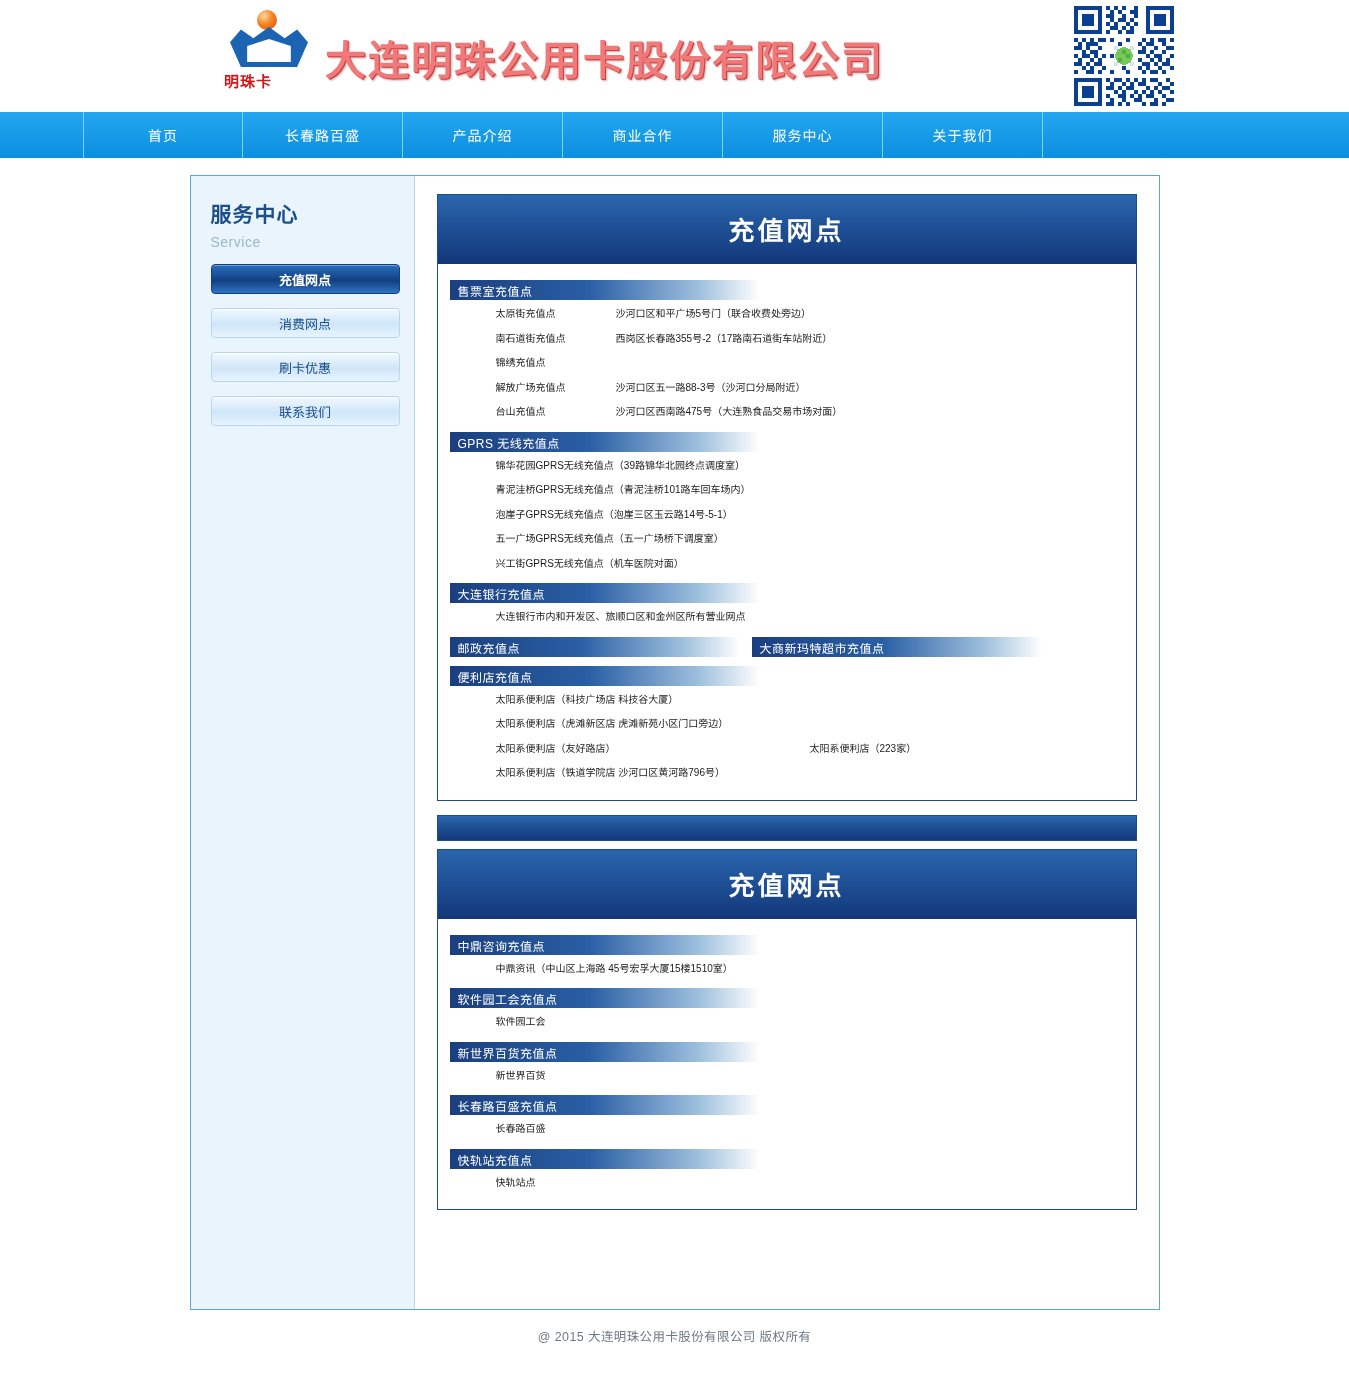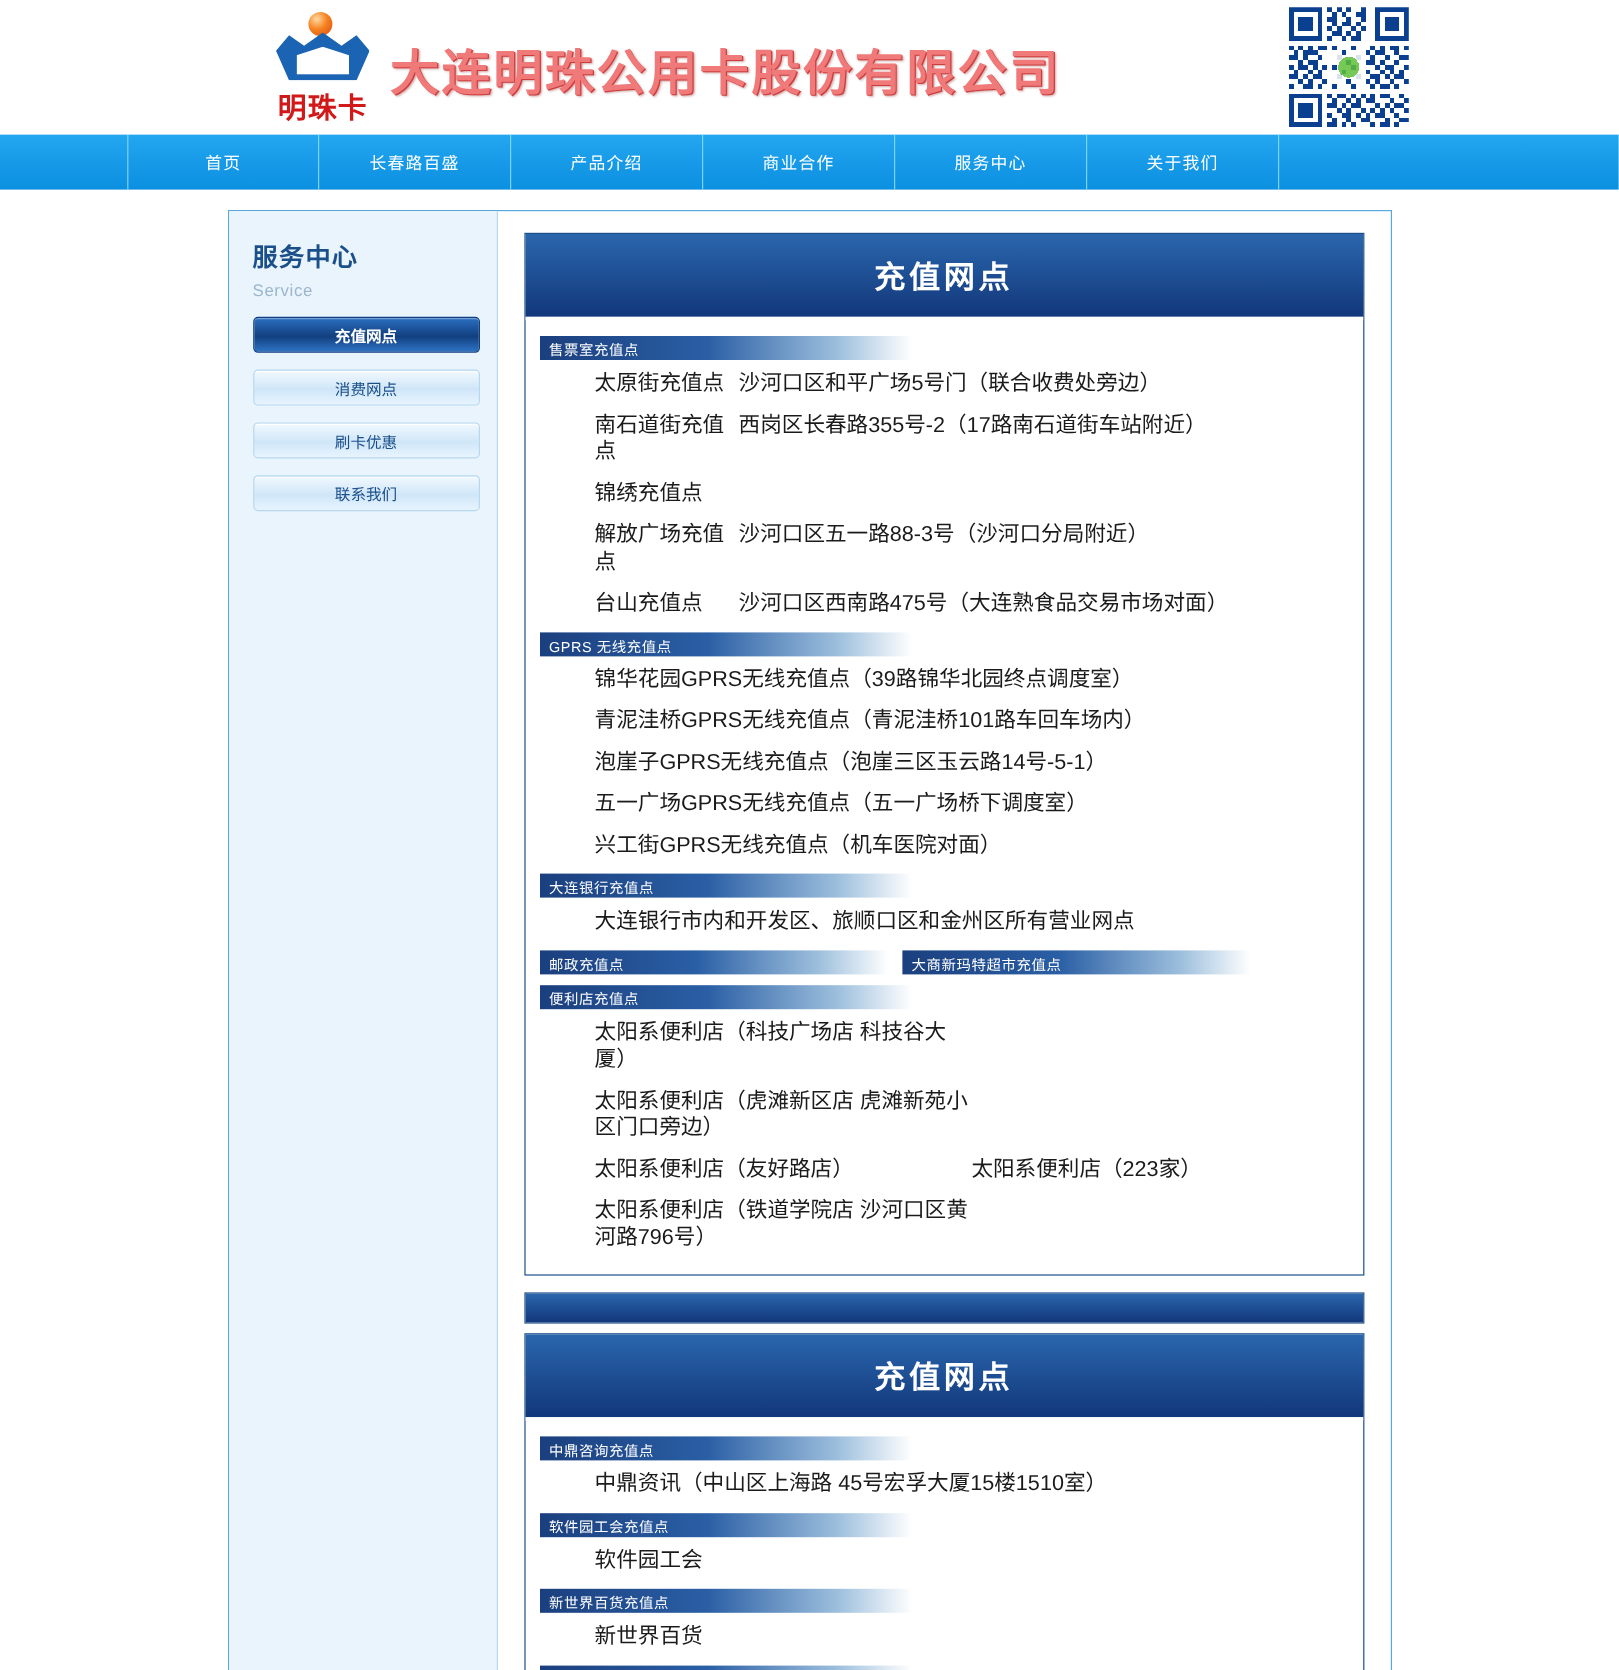--- a/index.html
+++ b/index.html
@@ -34,22 +34,22 @@
   }
   .logo-shape::after {
     content: "";
     position: absolute; left: 22%; top: 30%;
     width: 56%; height: 58%;
     background: #ffffff;
     clip-path: polygon(0% 30%, 50% 0%, 100% 30%, 100% 100%, 0% 100%);
   }
   .logo-text {
     position: absolute; left: 0; top: 60px;
-    width: 90px; text-align: center;
-    color: #d21919; font-weight: bold; font-size: 24px;
+    width: 90px; text-align: left;
+    color: #d21919; font-weight: bold; font-size: 15px;
     letter-spacing: 1px;
   }
   .site-title {
     position: absolute;
     left: 325px; top: 27px;
     font-size: 41px;
     font-weight: bold;
     color: #f07a7a;
     text-shadow: 1px 1px 0 #cf3c3c, 2px 2px 2px rgba(120,0,0,.35);
     letter-spacing: 2px;
@@ -61,21 +61,21 @@
     background: #ffffff;
   }
   .qr svg { display: block; }
 
   
   .nav {
     height: 46px;
     background: linear-gradient(#23a7f0, #0b8fe0);
     display: flex;
     align-items: stretch;
-    padding-left: 106px;
+    padding-left: 83px;
   }
   .nav-item {
     width: 160px;
     color: #ffffff;
     font-size: 14px;
     display: flex; align-items: center; justify-content: center;
     border-right: 1px solid #7fd2f7;
     cursor: pointer;
     letter-spacing: 1px;
   }
@@ -151,21 +151,21 @@
     font-weight: normal;
     letter-spacing: .5px;
     background: linear-gradient(to right, #1b3f7e 0%, #2a5fa5 45%, #9dbfdd 80%, #ffffff 100%);
   }
   .grp-row { display: flex; gap: 12px; }
   .grp-row .grp-label { min-width: 290px; }
 
   .rows { padding-left: 46px; }
   .row {
     display: flex;
-    font-size: 18px;
+    font-size: 10px;
     color: #1a1a1a;
     padding: 6px 0;
     line-height: 1.25;
   }
   .row .c1 { width: 120px; flex: none; }
   .row .c2 { flex: 1; }
   .row.single .c1 { width: auto; text-align: right; }
 
   .two-col { display: flex; }
   .two-col > div { flex: 1; }

